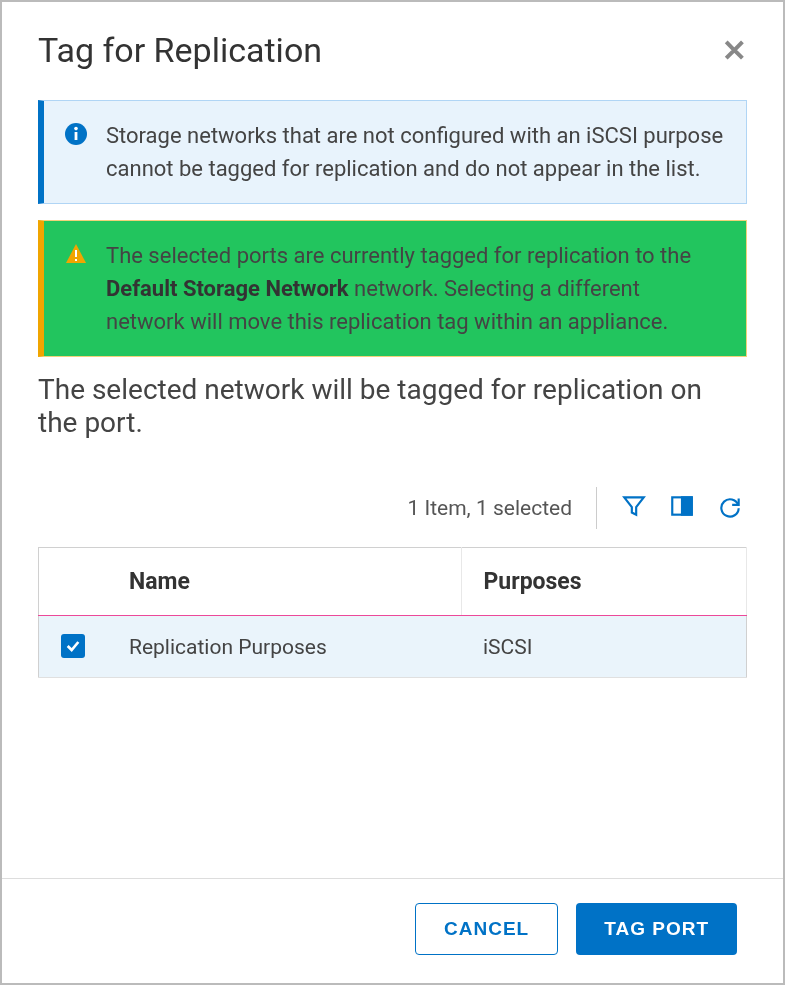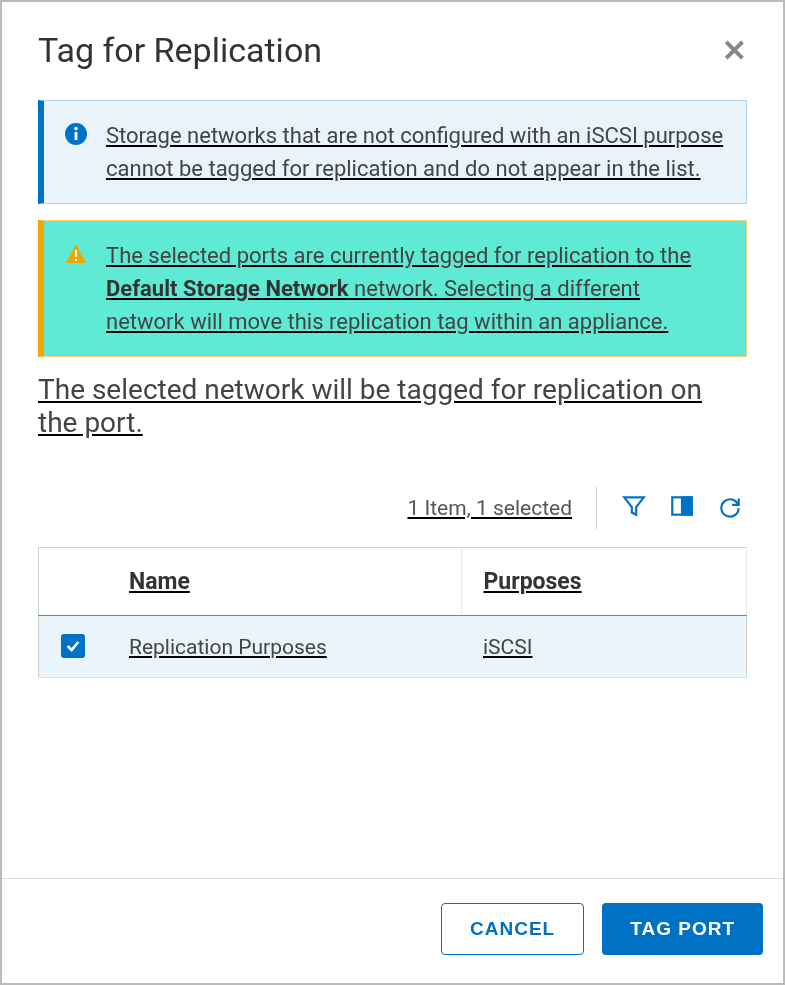--- a/index.html
+++ b/index.html
@@ -27,41 +27,40 @@
 .close-btn {
   font-size: 30px;
   color: #888;
   cursor: pointer;
   font-weight: bold;
 }
 .dialog-body {
   flex: 1;
   padding: 18px 36px 0 36px;
   overflow: auto;
-  text-decoration: underline;
 }
 .alert {
   border: 1px solid;
   padding: 18px 22px 18px 20px;
   display: flex;
   align-items: flex-start;
   font-size: 22px;
   line-height: 1.5;
   color: #444;
   margin-bottom: 16px;
 }
 .alert-info {
   border-color: #b0d5f5;
   border-left: 6px solid #0072c6;
   background: #e8f3fc;
 }
 .alert-warn {
   border-color: #f1d27a;
   border-left: 6px solid #f0a500;
-  background: #5eead4;
+  background: #22c55e;
 }
 .alert-icon {
   flex: 0 0 28px;
   margin-right: 14px;
   margin-top: 3px;
 }
 .alert b { font-weight: 700; color: #333; }
 .instruction {
   font-size: 28px;
   color: #444;
@@ -116,21 +115,21 @@
   width: 24px;
   height: 24px;
   background: #0072c6;
   border-radius: 3px;
   display: inline-flex;
   align-items: center;
   justify-content: center;
 }
 .dialog-footer {
   border-top: 1px solid #ddd;
-  padding: 24px 20px 28px 36px;
+  padding: 24px 46px 28px 36px;
   display: flex;
   justify-content: flex-end;
   gap: 18px;
 }
 .btn {
   font-size: 19px;
   font-weight: 700;
   letter-spacing: 1px;
   padding: 14px 28px;
   border-radius: 4px;

